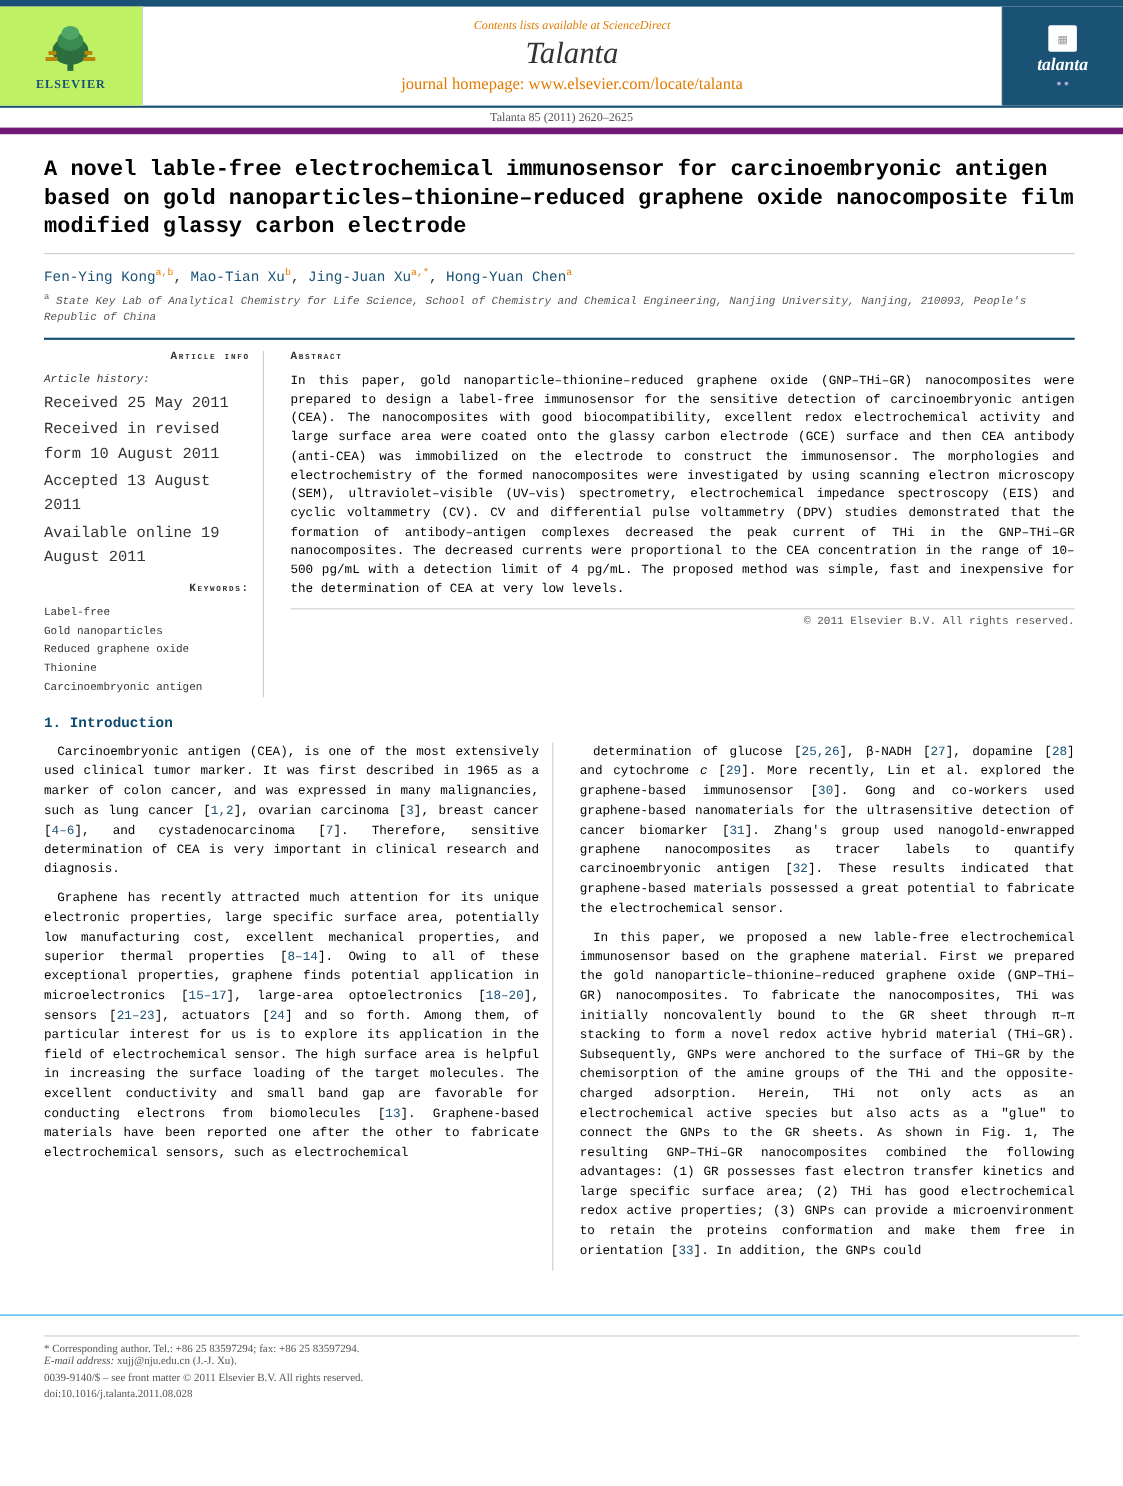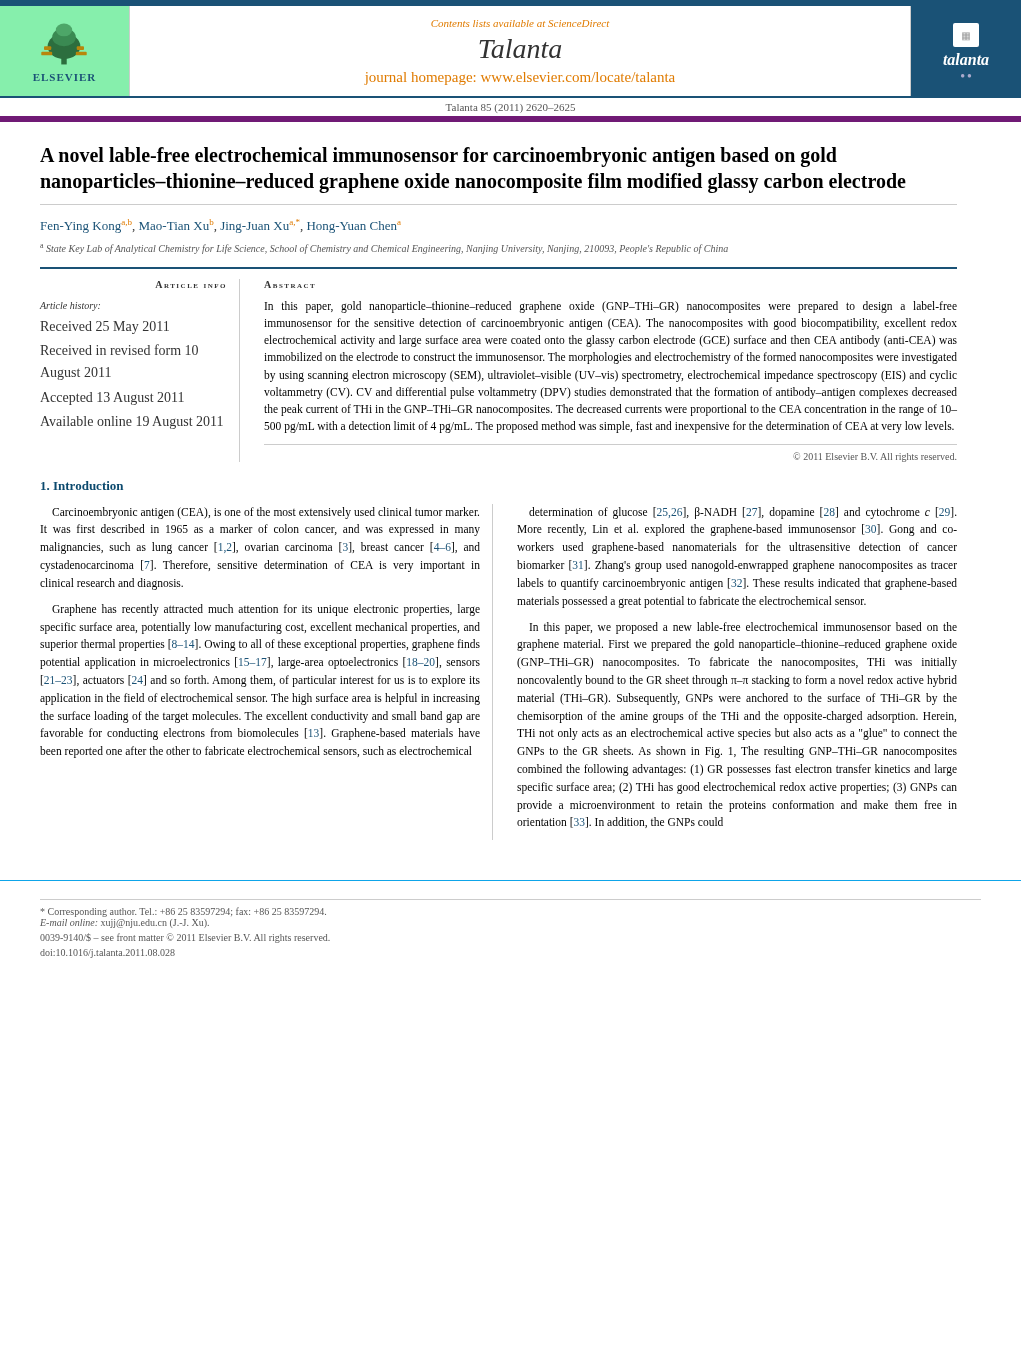--- a/index.html
+++ b/index.html
@@ -26,21 +26,21 @@
     
     .journal-header {
       display: flex;
       align-items: stretch;
       border-bottom: 2px solid #1a5276;
       padding: 0;
     }
     .elsevier-logo-area {
       width: 130px;
       min-height: 90px;
-      background: #86efac;
+      background: #bef264;
       display: flex;
       align-items: center;
       justify-content: center;
       border-right: 1px solid #ccc;
       padding: 8px;
     }
     .elsevier-logo {
       display: flex;
       flex-direction: column;
       align-items: center;
@@ -111,21 +111,22 @@
     
     .volume-bar {
       text-align: center;
       font-size: 11px;
       color: #555;
       padding: 3px 16px;
       border-bottom: 6px solid #701a75;
     }
     
     .main-content {
-      padding: 20px 64px 20px 40px;
+      padding: 20px 44px 20px 40px;
+      font-family: Liberation Mono, monospace;
     }
     
     .article-title {
       font-size: 20px;
       font-weight: bold;
       color: #000;
       line-height: 1.3;
       margin-bottom: 12px;
       border-bottom: 1px solid #ccc;
       padding-bottom: 10px;
@@ -353,20 +354,30 @@
       <div class="left-col left-divider">
         <div class="section-title">Article info</div>
         <div class="article-history">
           <span class="label">Article history:</span>
           <div class="history-entry">Received 25 May 2011</div>
           <div class="history-entry">Received in revised form 10 August 2011</div>
           <div class="history-entry">Accepted 13 August 2011</div>
           <div class="history-entry">Available online 19 August 2011</div>
         </div>
 
+        <div class="keywords-section">
+          <div class="section-title">Keywords:</div>
+          <div class="keywords-list">
+            <div>Label-free</div>
+            <div>Gold nanoparticles</div>
+            <div>Reduced graphene oxide</div>
+            <div>Thionine</div>
+            <div>Carcinoembryonic antigen</div>
+          </div>
+        </div>
       </div>
 
       <div class="right-col">
         <div class="abstract-title">Abstract</div>
         <div class="abstract-text">In this paper, gold nanoparticle–thionine–reduced graphene oxide (GNP–THi–GR) nanocomposites were prepared to design a label-free immunosensor for the sensitive detection of carcinoembryonic antigen (CEA). The nanocomposites with good biocompatibility, excellent redox electrochemical activity and large surface area were coated onto the glassy carbon electrode (GCE) surface and then CEA antibody (anti-CEA) was immobilized on the electrode to construct the immunosensor. The morphologies and electrochemistry of the formed nanocomposites were investigated by using scanning electron microscopy (SEM), ultraviolet–visible (UV–vis) spectrometry, electrochemical impedance spectroscopy (EIS) and cyclic voltammetry (CV). CV and differential pulse voltammetry (DPV) studies demonstrated that the formation of antibody–antigen complexes decreased the peak current of THi in the GNP–THi–GR nanocomposites. The decreased currents were proportional to the CEA concentration in the range of 10–500 pg/mL with a detection limit of 4 pg/mL. The proposed method was simple, fast and inexpensive for the determination of CEA at very low levels.</div>
         <div class="copyright-line">© 2011 Elsevier B.V. All rights reserved.</div>
       </div>
     </div>
 
     <div class="intro-section">
@@ -391,21 +402,21 @@
           </div>
         </div>
       </div>
     </div>
 
   </div>
 
   <div class="page-footer">
     <div class="corresponding-note">
       <span>* Corresponding author. Tel.: +86 25 83597294; fax: +86 25 83597294.</span><br>
-      <span><em>E-mail online:</em> <span>xujj@nju.edu.cn (J.-J. Xu).</span></span>
+      <span><em>E-mail address:</em> <span>xujj@nju.edu.cn (J.-J. Xu).</span></span>
     </div>
     <div class="footer-note">
       <span>0039-9140/$ – see front matter © 2011 Elsevier B.V. All rights reserved.</span>
     </div>
     <div class="footer-note">
       <span>doi:10.1016/j.talanta.2011.08.028</span>
     </div>
   </div>
 
 </div>

